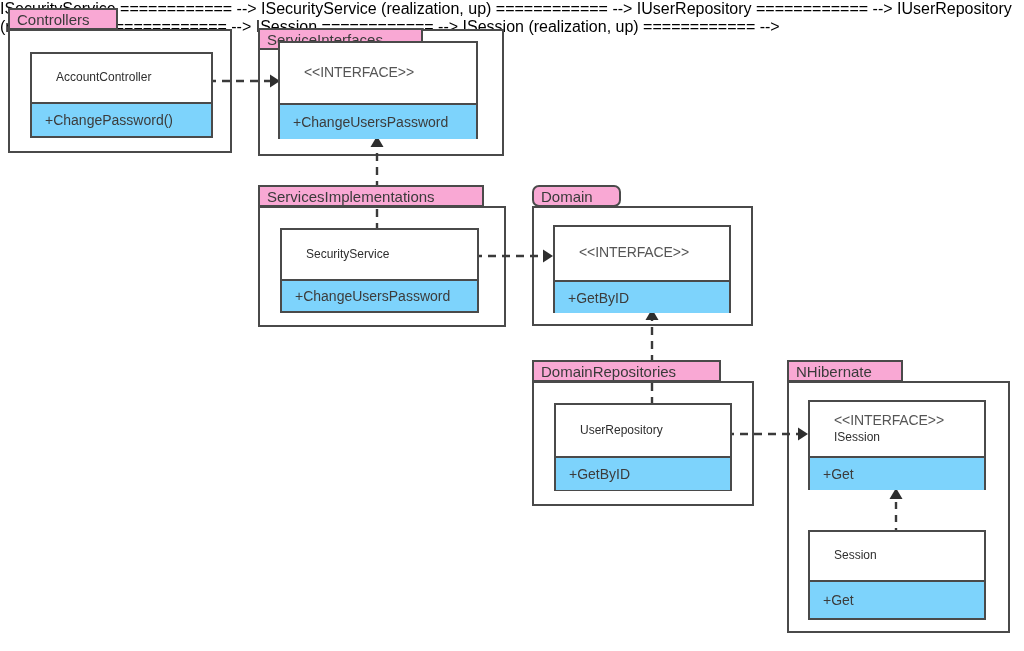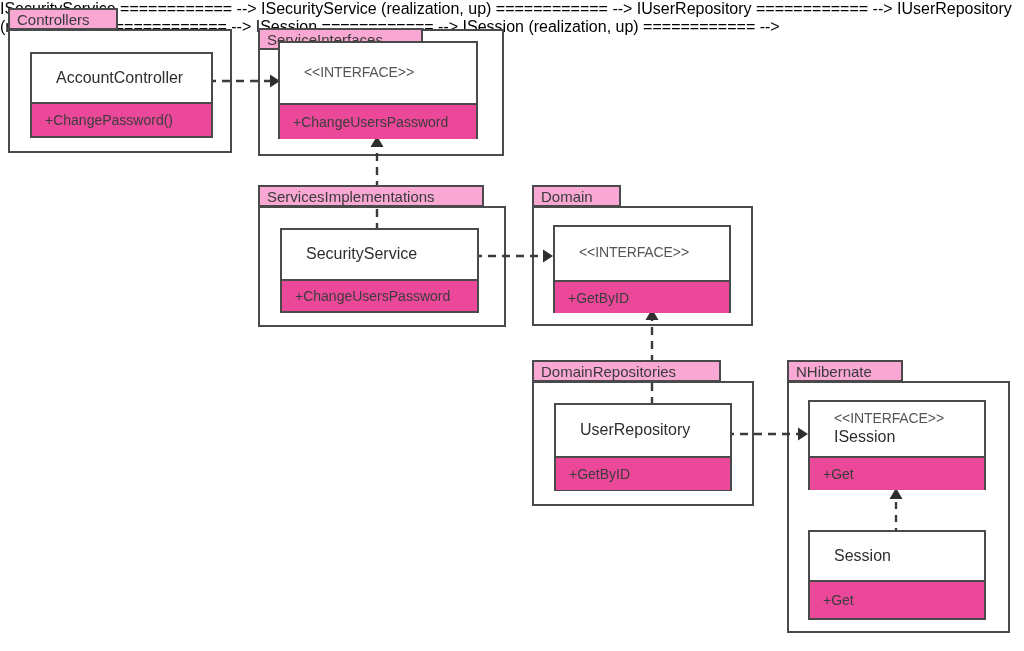--- a/index.html
+++ b/index.html
@@ -65,28 +65,28 @@
     height: 100%;
   }
   .cls-stereo {
     font-size: 14px;
     color: #555555;
     letter-spacing: -0.1px;
     line-height: 1.25;
     white-space: nowrap;
   }
   .cls-name {
-    font-size: 16px;
+    font-size: 12px;
     color: #2e2e2e;
     line-height: 1.25;
     white-space: nowrap;
   }
   .cls-ops {
     box-sizing: border-box;
-    background: #ec4899;
+    background: #7dd3fc;
     padding: 0 9px;
     display: flex;
     align-items: center;
   }
   .cls-op {
     font-size: 14px;
     color: #3c3c3c;
     white-space: nowrap;
     padding-left: 4px;
   }
@@ -153,21 +153,21 @@
       </div>
       <div class="cls-ops" style="height:30px;">
         <div class="cls-op">+ChangeUsersPassword</div>
       </div>
     </div>
   </div>
 
   
   <div class="pkg" style="left:532px; top:185px; width:221px; height:141px;">
     <div class="pkg-body" style="top:21px; width:221px; height:120px;"></div>
-    <div class="pkg-tab" style="width:89px;">
+    <div class="pkg-tab" style="width:89px;border-radius:7px;">
       <span>Domain</span>
     </div>
     <div class="cls" style="left:21px; top:40px; width:178px; height:88px;">
       <div style="height:55px;">
         <div class="cls-head">
           <div class="cls-stereo">&lt;&lt;INTERFACE&gt;&gt;</div>
         </div>
       </div>
       <div class="cls-ops" style="height:31px;">
         <div class="cls-op">+GetByID</div>

